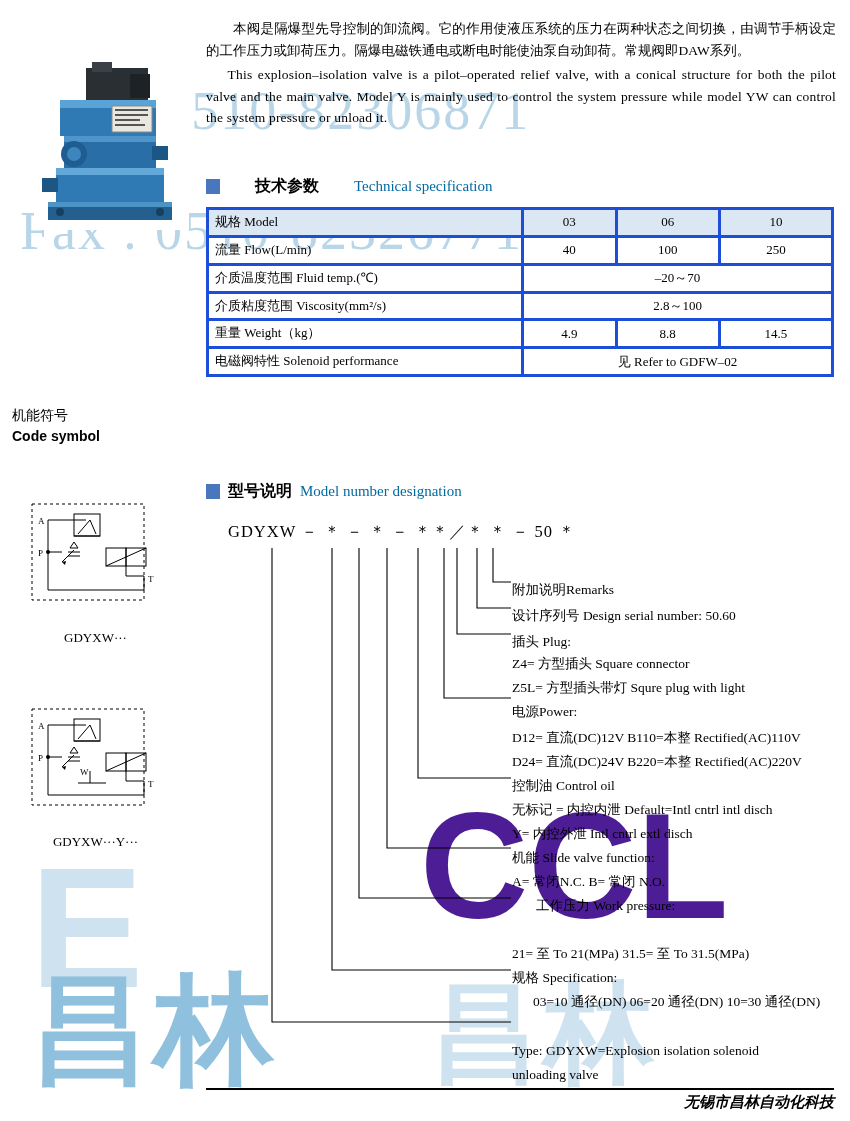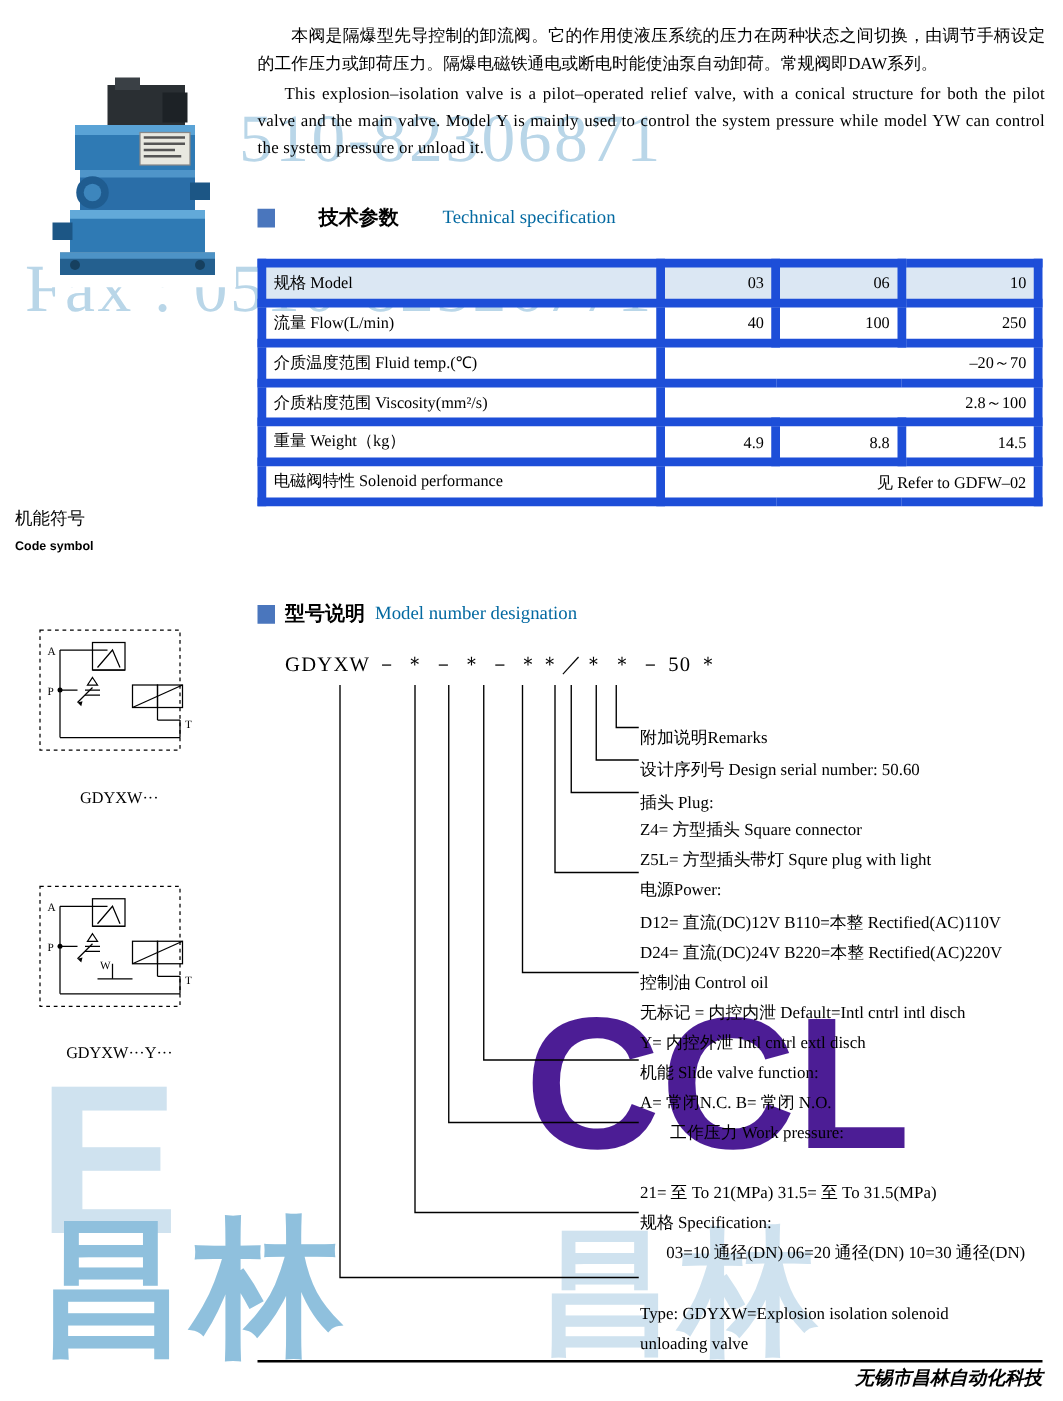--- a/index.html
+++ b/index.html
@@ -44,34 +44,34 @@
   
   .photo{position:absolute;left:34px;top:60px;width:155px;height:170px;}
   .photo svg{display:block}
 
   
   .sec{position:absolute;display:flex;align-items:center;gap:8px;}
   .sec .mark{width:14px;height:15px;background:#4a76bd;display:inline-block;}
   .sec .cn{font-size:16px;font-weight:bold;color:#000;font-family:"Liberation Sans",sans-serif;}
   .sec .en{font-size:15px;color:#0369a1;font-family:"Liberation Serif",serif;}
 
-  #sec-tech{left:206px;top:164px;gap:35px;}
+  #sec-tech{left:206px;top:176px;gap:35px;}
   #sec-model{left:206px;top:481px;}
 
   
   table.spec{position:absolute;left:206px;top:207px;width:628px;border-collapse:collapse;font-size:13px;}
-  table.spec td{border:7px solid #1d4ed8;padding:3px 6px;vertical-align:middle;}
+  table.spec td{border:3px solid #1d4ed8;padding:3px 6px;vertical-align:middle;}
   table.spec tr.head td{background:#dbe7f3;}
   table.spec td.lbl{width:300px;text-align:left;line-height:1.45;}
-  table.spec td.c{text-align:right;margin-top:24px;}
+  table.spec td.c{text-align:center;margin-top:24px;}
   table.spec td.two{line-height:1.5;}
 
   
   .code-sym{position:absolute;left:12px;top:405px;font-size:14px;line-height:1.5;}
-  .code-sym b{font-family:"Liberation Sans",sans-serif;font-size:10px;}
+  .code-sym b{font-family:"Liberation Sans",sans-serif;font-size:14px;}
 
   .symcap{position:absolute;font-size:13px;text-align:center;width:175px;}
   #cap1{left:8px;top:630px;}
   #cap2{left:8px;top:834px;}
 
   .symbox{position:absolute;}
 
   
   .model-code{position:absolute;left:228px;top:521px;font-size:16.5px;letter-spacing:1px;font-family:"Liberation Serif",serif;white-space:nowrap;}
 

